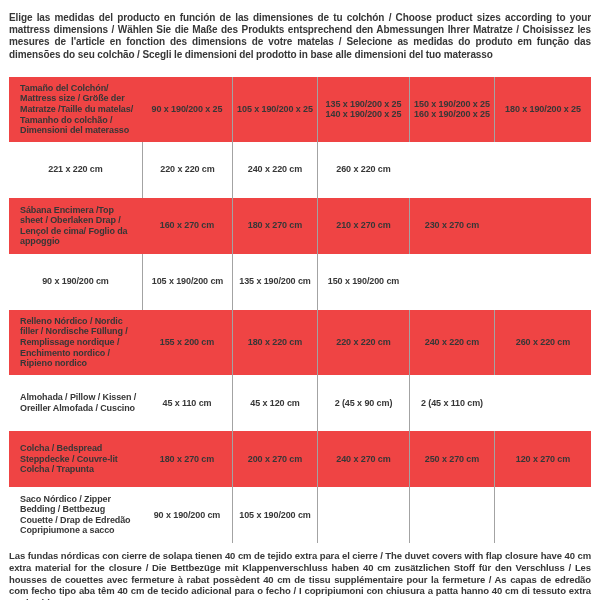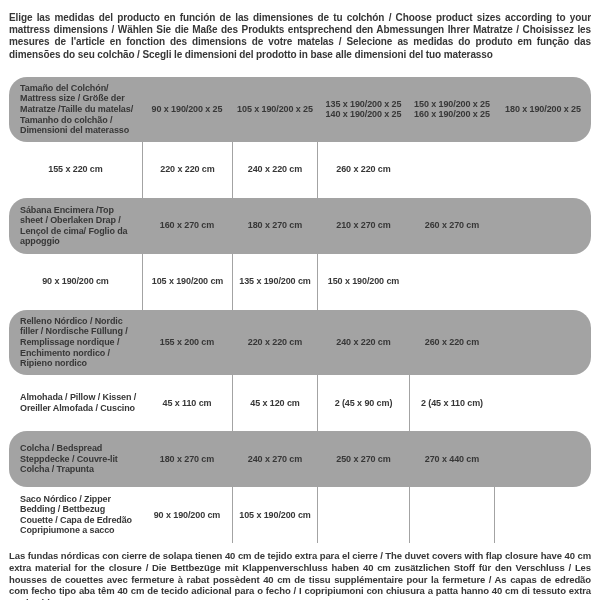--- a/index.html
+++ b/index.html
@@ -30,21 +30,21 @@
   .size-table {
     margin-top: 16px;
     width: 582px;
   }
   .trow {
     display: grid;
     grid-template-columns: 133px 90px 85px 92px 85px 97px;
     min-height: 56px;
     align-items: stretch;
   }
-  .trow.stripe { background: #a3a3a3; border-radius: 18px; }
+  .trow.stripe { background: #ef4444; }
   .cell {
     display: flex;
     align-items: center;
     font-size: 9px;
     font-weight: bold;
     line-height: 1.18;
     letter-spacing: -0.1px;
   }
   .cell.label {
     padding: 6px 4px 6px 11px;
@@ -82,67 +82,69 @@
       <div class="cell value">90 x 190/200 x 25</div>
       <div class="cell value bl">105 x 190/200 x 25</div>
       <div class="cell value bl">135 x 190/200 x 25
 140 x 190/200 x 25</div>
       <div class="cell value bl">150 x 190/200 x 25
 160 x 190/200 x 25</div>
       <div class="cell value bl">180 x 190/200 x 25</div>
     </div>
 
     <div class="trow">
-      <div class="cell value">155 x 220 cm</div>
+      <div class="cell value">221 x 220 cm</div>
       <div class="cell value bl">220 x 220 cm</div>
       <div class="cell value bl">240 x 220 cm</div>
       <div class="cell value bl">260 x 220 cm</div>
     </div>
 
     <div class="trow stripe">
       <div class="cell label">Sábana Encimera /Top sheet / Oberlaken Drap / Lençol de cima/ Foglio da appoggio</div>
       <div class="cell value">160 x 270 cm</div>
       <div class="cell value bl">180 x 270 cm</div>
       <div class="cell value bl">210 x 270 cm</div>
-      <div class="cell value bl">260 x 270 cm</div>
+      <div class="cell value bl">230 x 270 cm</div>
     </div>
 
     <div class="trow">
       <div class="cell value">90 x 190/200 cm</div>
       <div class="cell value bl">105 x 190/200 cm</div>
       <div class="cell value bl">135 x 190/200 cm</div>
       <div class="cell value bl">150 x 190/200 cm</div>
     </div>
 
     <div class="trow stripe">
       <div class="cell label">Relleno Nórdico / Nordic filler / Nordische Füllung / Remplissage nordique / Enchimento nordico / Ripieno nordico</div>
       <div class="cell value">155 x 200 cm</div>
+      <div class="cell value bl">180 x 220 cm</div>
       <div class="cell value bl">220 x 220 cm</div>
       <div class="cell value bl">240 x 220 cm</div>
       <div class="cell value bl">260 x 220 cm</div>
     </div>
 
     <div class="trow">
       <div class="cell label">Almohada  / Pillow / Kissen / Oreiller Almofada / Cuscino</div>
       <div class="cell value">45 x 110 cm</div>
       <div class="cell value bl">45 x 120 cm</div>
       <div class="cell value bl">2 (45 x 90 cm)</div>
       <div class="cell value bl">2 (45 x 110 cm)</div>
     </div>
 
     <div class="trow stripe">
       <div class="cell label">Colcha / Bedspread Steppdecke / Couvre-lit Colcha / Trapunta</div>
       <div class="cell value">180 x 270 cm</div>
+      <div class="cell value bl">200 x 270 cm</div>
       <div class="cell value bl">240 x 270 cm</div>
       <div class="cell value bl">250 x 270 cm</div>
-      <div class="cell value bl">270 x 440 cm</div>
+      <div class="cell value bl">120 x 270 cm</div>
     </div>
 
     <div class="trow">
-      <div class="cell label">Saco Nórdico / Zipper Bedding / Bettbezug Couette  / Capa de Edredão Copripiumone a sacco</div>
+      <div class="cell label">Saco Nórdico / Zipper Bedding / Bettbezug Couette  / Drap de Edredão Copripiumone a sacco</div>
       <div class="cell value">90 x 190/200 cm</div>
       <div class="cell value bl">105 x 190/200 cm</div>
       <div class="cell value bl"></div>
       <div class="cell value bl"></div>
       <div class="cell value bl"></div>
     </div>
 
   </div>
 
   <div class="footnote">Las fundas nórdicas con cierre de solapa tienen 40 cm de tejido extra para el cierre  / The duvet covers with flap closure have 40 cm extra material for the closure / Die Bettbezüge mit Klappenverschluss haben 40 cm zusätzlichen Stoff für den Verschluss / Les housses de couettes avec fermeture à rabat possèdent 40 cm de tissu supplémentaire pour la fermeture / As capas de edredão com fecho tipo aba têm 40 cm de tecido adicional para o fecho / I copripiumoni con chiusura a patta hanno 40 cm di tessuto extra per la chiusura</div>

